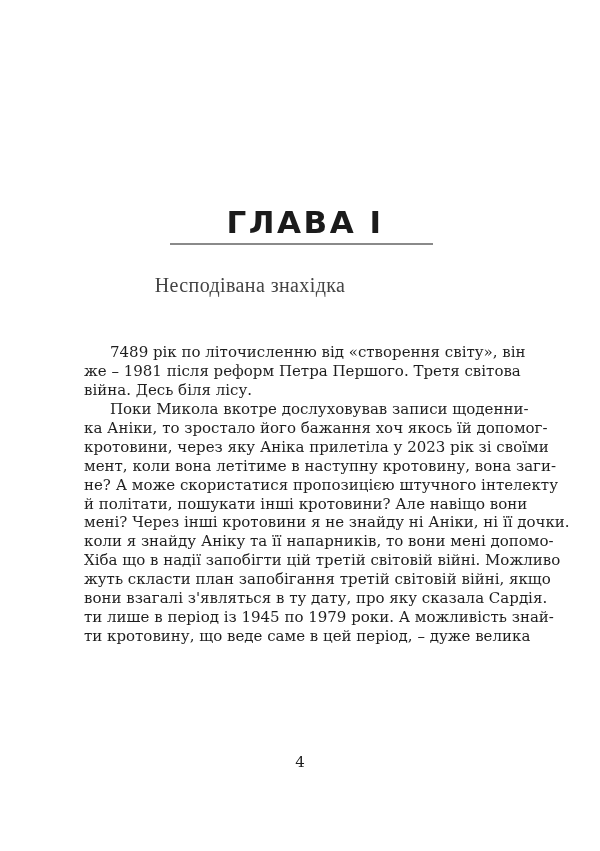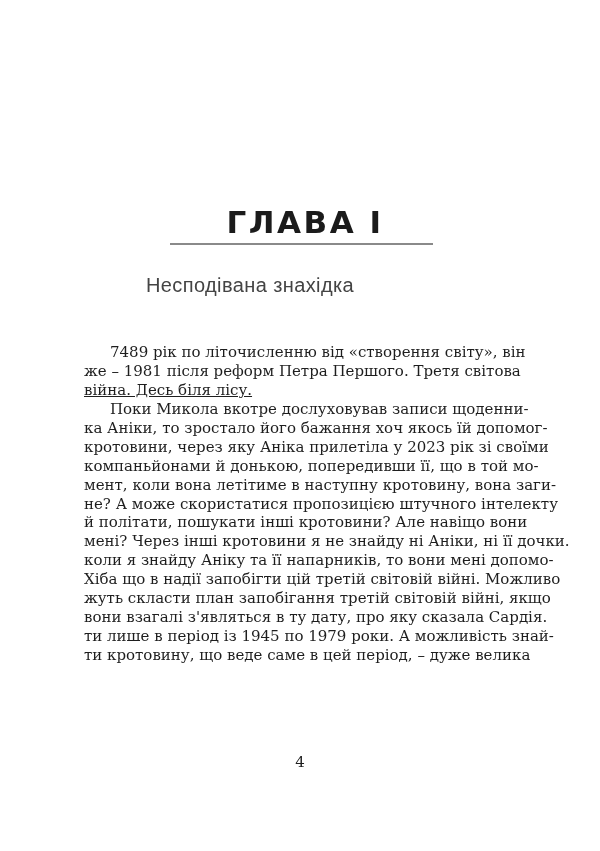--- a/index.html
+++ b/index.html
@@ -44,21 +44,21 @@
       background: #8a8a8a;
       border: 0;
       margin: 0;
     }
     .chapter-subtitle {
       position: absolute;
       left: 0;
       top: 272px;
       width: 500px;
       text-align: center;
-      font-family: Liberation Sans, sans-serif;
+      font-family: Liberation Serif, serif;
       font-weight: normal;
       font-size: 20px;
       letter-spacing: 0.4px;
       line-height: 26px;
       color: #444444;
       margin: 0;
     }
     .body-text {
       position: absolute;
       left: 84px;
@@ -75,21 +75,20 @@
       text-align: justify;
       text-align-last: justify;
       height: 18.95px;
       overflow: visible;
     }
     .line.indent {
       padding-left: 26px;
     }
     .line.last {
       text-align-last: left;
-      text-decoration: underline;
     }
     .page-number {
       position: absolute;
       left: 0;
       top: 752px;
       width: 600px;
       text-align: center;
       font-family: "DejaVu Serif", serif;
       font-size: 15px;
       line-height: 20px;
@@ -110,21 +109,20 @@
   <div class="body-text">
     <div>
       <span class="line indent">7489 рік по літочисленню від «створення світу», він</span>
       <span class="line">же – 1981 після реформ Петра Першого. Третя світова</span>
       <span class="line last">війна. Десь біля лісу.</span>
     </div>
     <div>
       <span class="line indent">Поки Микола вкотре дослуховував записи щоденни-</span>
       <span class="line">ка Аніки, то зростало його бажання хоч якось їй допомог-</span>
       <span class="line">кротовини, через яку Аніка прилетіла у 2023 рік зі своїми</span>
-      <span class="line">компаньйонами й донькою, попередивши її, що в той мо-</span>
       <span class="line">мент, коли вона летітиме в наступну кротовину, вона заги-</span>
       <span class="line">не? А може скористатися пропозицією штучного інтелекту</span>
       <span class="line">й політати, пошукати інші кротовини? Але навіщо вони</span>
       <span class="line">мені? Через інші кротовини я не знайду ні Аніки, ні її дочки.</span>
       <span class="line">коли я знайду Аніку та її напарників, то вони мені допомо-</span>
       <span class="line">Хіба що в надії запобігти цій третій світовій війні. Можливо</span>
       <span class="line">жуть скласти план запобігання третій світовій війні, якщо</span>
       <span class="line">вони взагалі з'являться в ту дату, про яку сказала Сардія.</span>
       <span class="line">ти лише в період із 1945 по 1979 роки. А можливість знай-</span>
       <span class="line">ти кротовину, що веде саме в цей період, – дуже велика</span>

